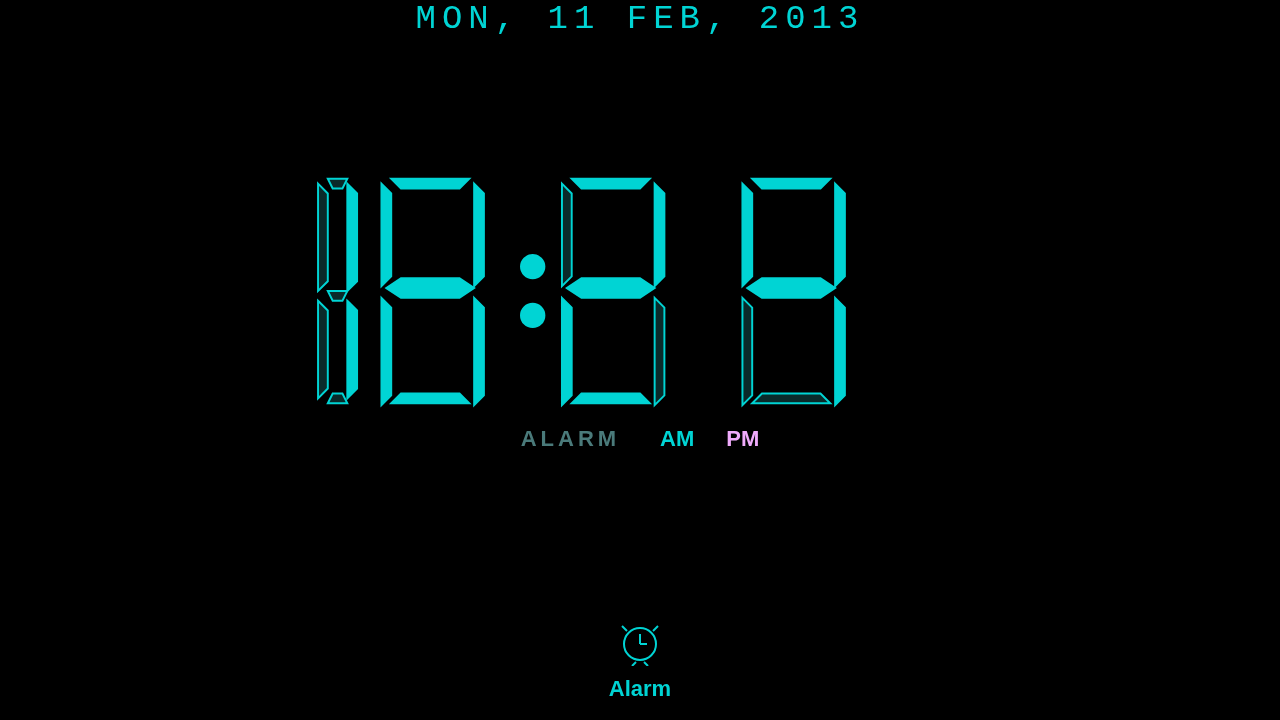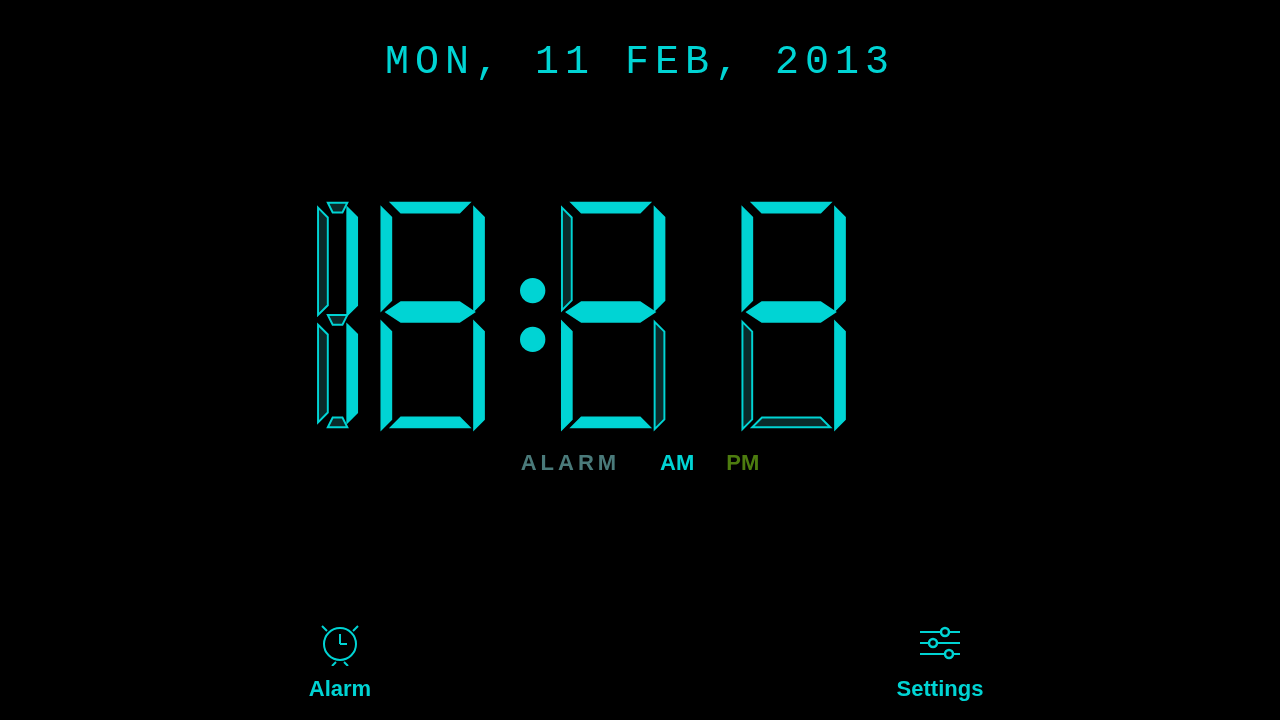--- a/index.html
+++ b/index.html
@@ -11,23 +11,22 @@
       overflow: hidden;
       font-family: 'Courier New', monospace;
       display: flex;
       flex-direction: column;
       align-items: center;
       justify-content: flex-start;
     }
 
     
     #date-display {
-      margin-top: 40px;
-      color: #00d4d4;
-      font-size: 40px;
+      color: #00d4d4;
+      font-size: 34px;
       letter-spacing: 6px;
       font-family: 'Courier New', monospace;
       font-weight: normal;
       text-transform: uppercase;
     }
 
     
     #clock-area {
       flex: 1;
       display: flex;
@@ -60,21 +59,21 @@
 
     .ampm-btn {
       color: #00d4d4;
       font-size: 22px;
       font-weight: bold;
       font-family: Arial, sans-serif;
       cursor: pointer;
     }
 
     .ampm-btn.inactive {
-      color: #4d7c0f;
+      color: #f0abfc;
     }
 
     
     #bottom-nav {
       width: 100%;
       height: 120px;
       display: flex;
       align-items: center;
       justify-content: space-around;
       padding: 10px 40px;
@@ -217,30 +216,15 @@
         <line x1="10" y1="11" x2="5" y2="6"></line>
         <line x1="36" y1="11" x2="41" y2="6"></line>
         <line x1="19" y1="42" x2="15" y2="46"></line>
         <line x1="27" y1="42" x2="31" y2="46"></line>
       </svg>
     </div>
     <span class="nav-label">Alarm</span>
   </div>
 
 
-  <div class="nav-item">
-    <div class="nav-icon">
-      <svg width="50" height="50" viewBox="0 0 50 50" stroke="#00d4d4" stroke-width="2.5" fill="none">
-
-        <line x1="5" y1="14" x2="45" y2="14"></line>
-        <line x1="5" y1="25" x2="45" y2="25"></line>
-        <line x1="5" y1="36" x2="45" y2="36"></line>
-
-        <circle cx="30" cy="14" r="4" fill="#000" stroke="#00d4d4" stroke-width="2.5"></circle>
-        <circle cx="18" cy="25" r="4" fill="#000" stroke="#00d4d4" stroke-width="2.5"></circle>
-        <circle cx="34" cy="36" r="4" fill="#000" stroke="#00d4d4" stroke-width="2.5"></circle>
-      </svg>
-    </div>
-    <span class="nav-label">Settings</span>
-  </div>
 
 
 </div>
 
 </body></html>

